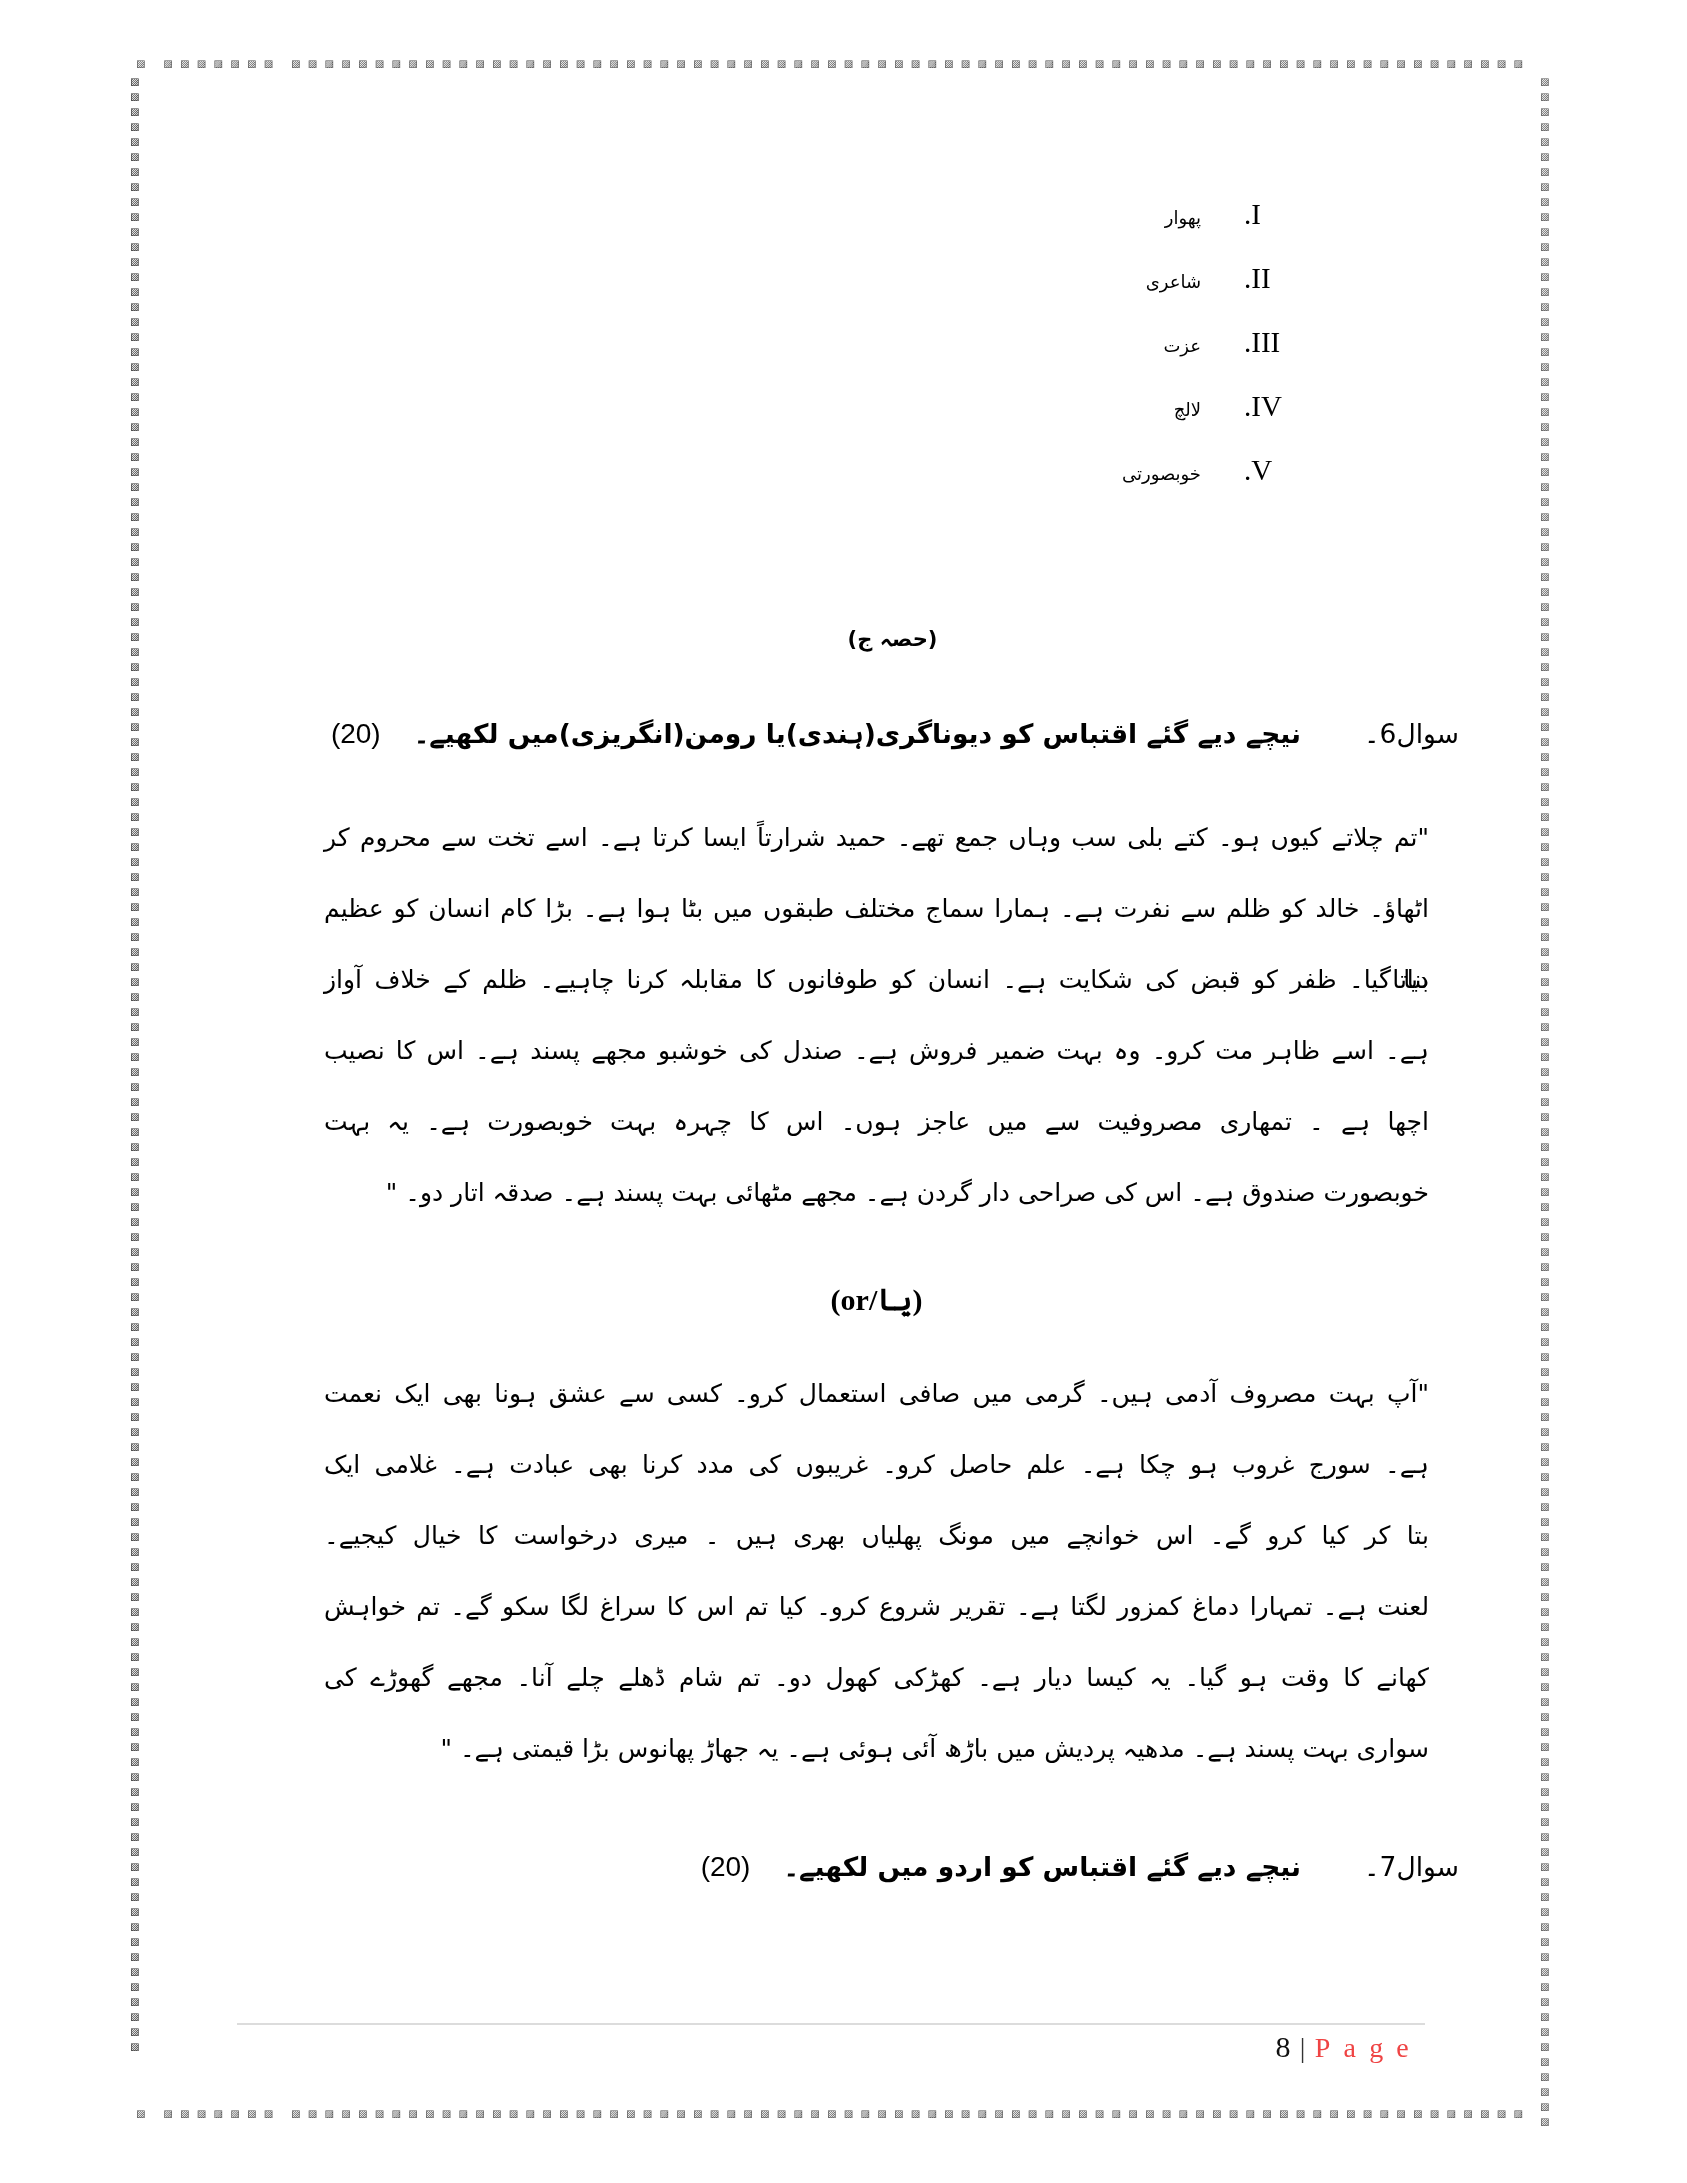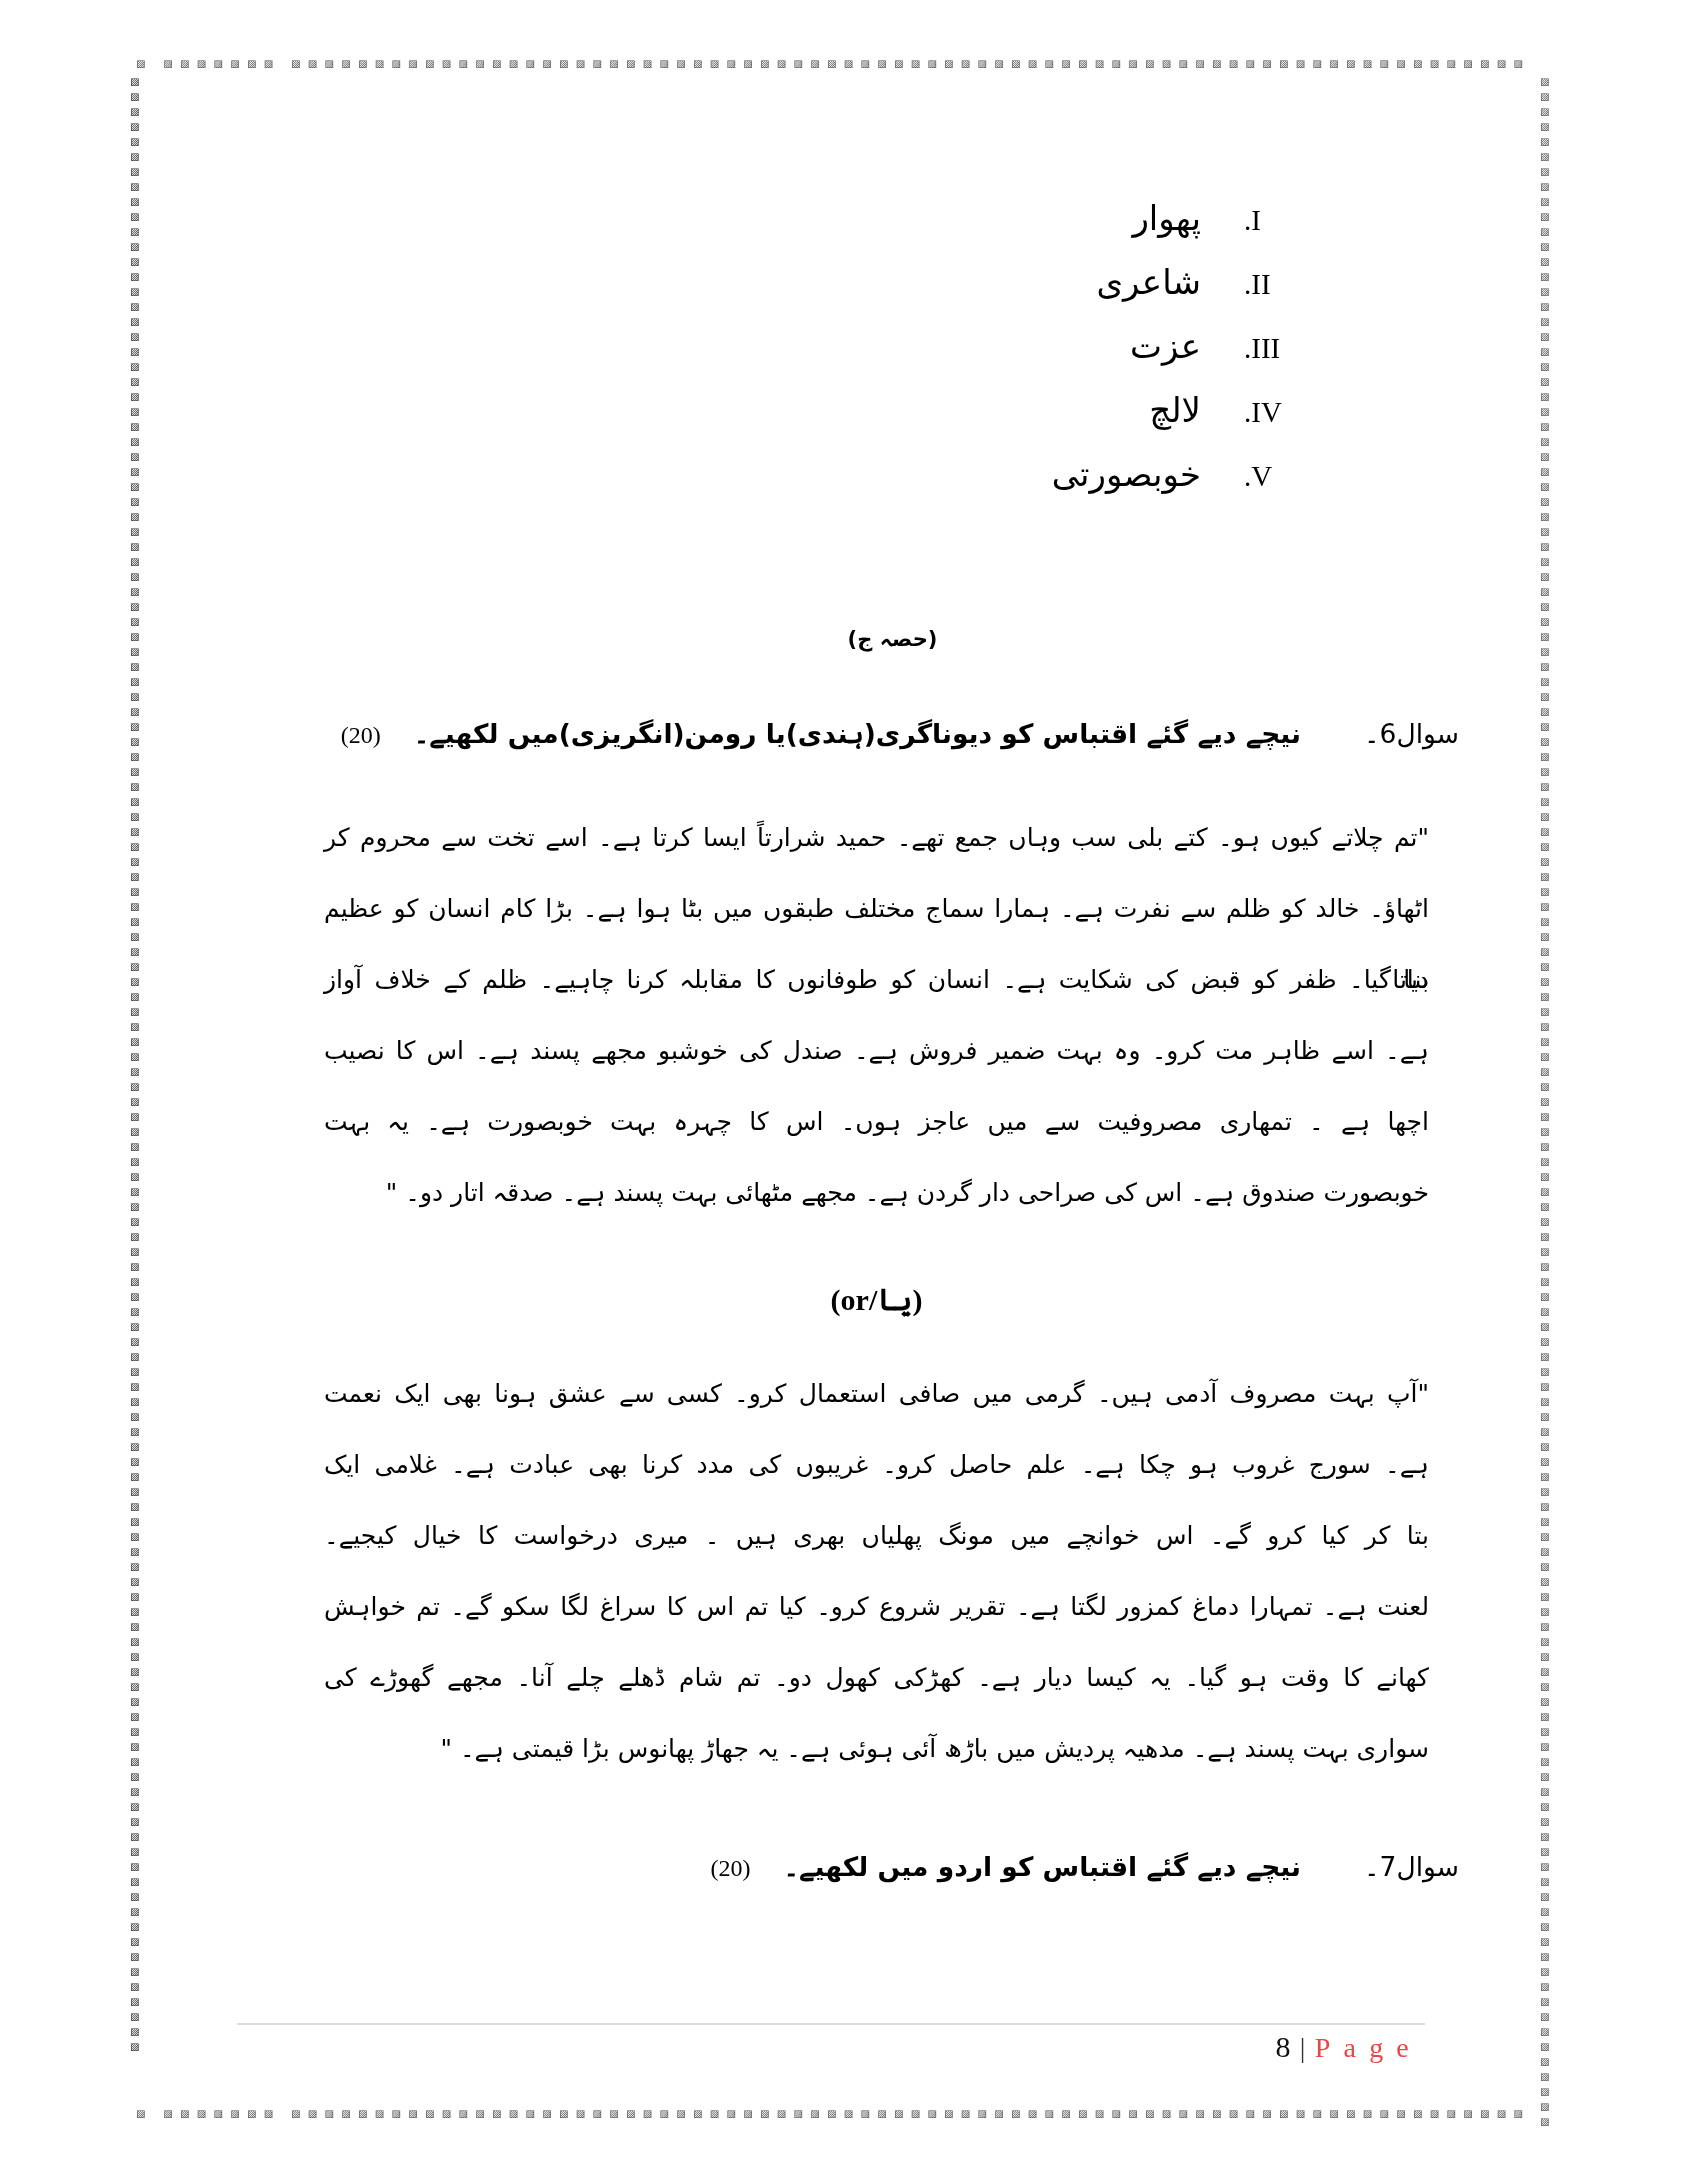--- a/index.html
+++ b/index.html
@@ -37,21 +37,21 @@
   .roman-list{position:absolute;left:794px;top:198px;width:549px;}
   .list-item{display:flex;direction:rtl;align-items:baseline;column-gap:43px;height:64px;}
   .list-numeral{
     width:99px;flex:0 0 99px;
     direction:rtl;text-align:left;
     font-family:"Liberation Serif",serif;
     font-size:29px;
   }
   .list-word{
     flex:1;text-align:right;
-    font-size:34px;
+    font-size:18px;
   }
   
   .section-heading{
     position:absolute;left:340px;top:627px;width:1105px;
     text-align:center;direction:rtl;
     font-size:21px;font-weight:700;
   }
   .or-divider{
     position:absolute;left:324px;top:1282px;width:1105px;
     text-align:center;direction:ltr;
@@ -63,22 +63,22 @@
     position:absolute;left:298px;width:1161px;
     display:flex;direction:rtl;align-items:baseline;
     font-size:26.5px;
   }
   .q6{top:718px;}
   .q7{top:1851px;}
   .q-label{flex:0 0 auto;margin-left:63px;}
   .q-text{flex:0 0 auto;font-weight:bold;}
   .q-marks{
     flex:0 0 auto;margin-right:33px;
-    font-family:Liberation Serif, serif;
-    font-size:24px;direction:ltr;
+    font-family:Liberation Sans, sans-serif;
+    font-size:28px;direction:ltr;
   }
   
   .passage{position:absolute;left:324px;width:1105px;direction:rtl;font-size:25px;}
   .passage-1{top:802px;}
   .passage-2{top:1358px;}
   .passage-line{
     height:71px;line-height:71px;
     text-align:justify;text-align-last:justify;
     white-space:normal;overflow:visible;
   }

